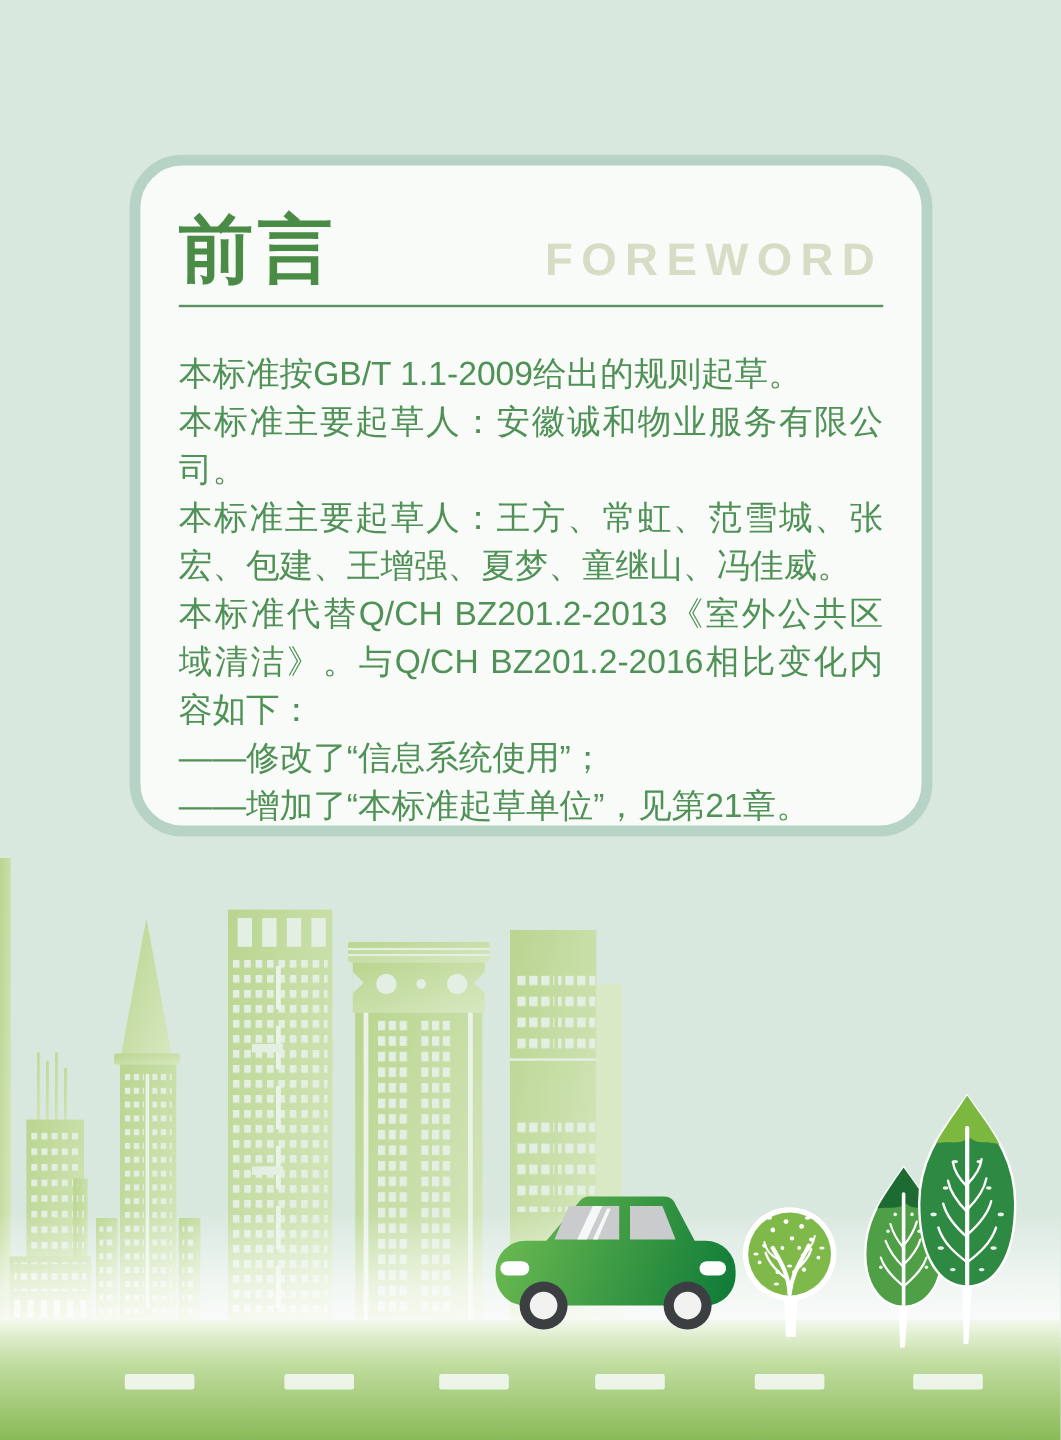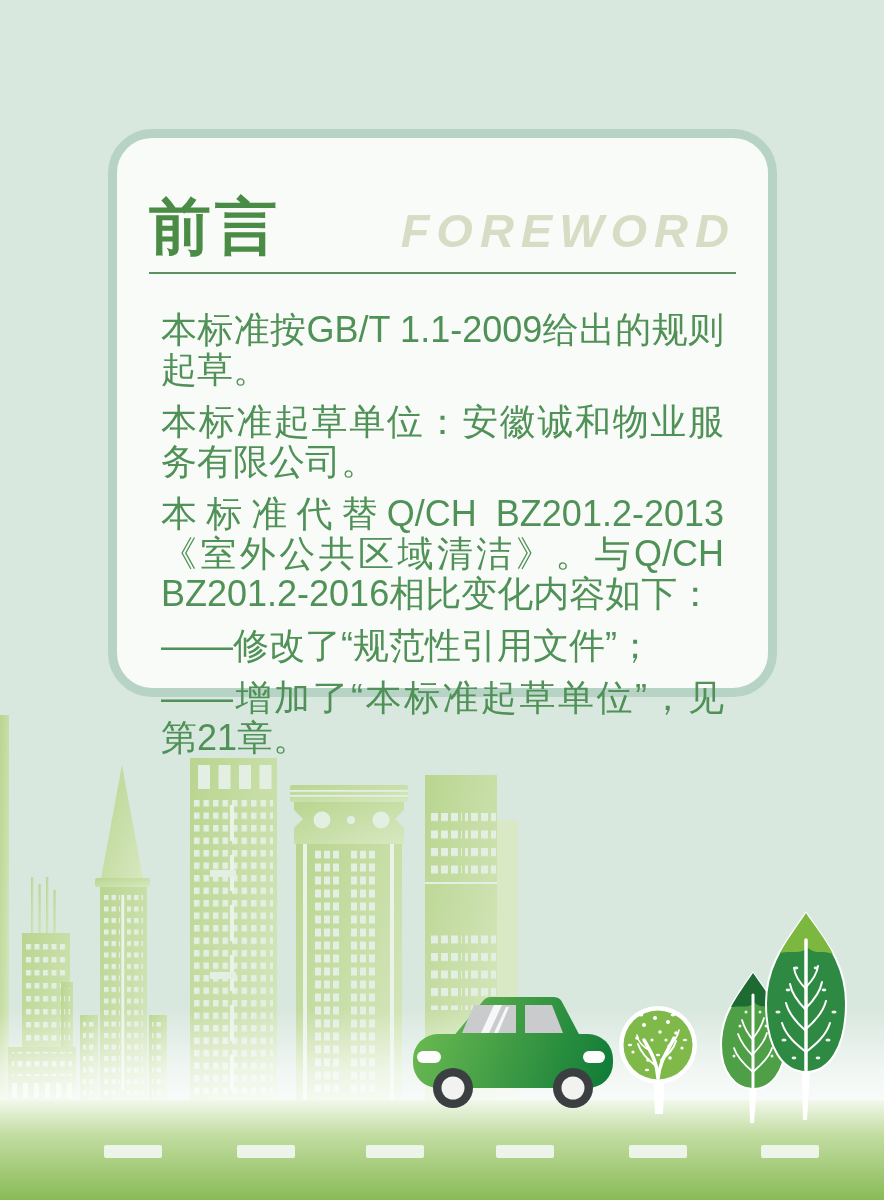--- a/index.html
+++ b/index.html
@@ -8,53 +8,53 @@
     background:#d9e8df;
     font-family:"Liberation Sans","DejaVu Sans",sans-serif;
   }
   
   .card{
     position:absolute;left:108px;top:129px;width:669px;height:568px;
     box-sizing:border-box;border:9px solid #b7d3c5;border-radius:44px;
     background:#f8fbf7;padding:0 32px;
   }
   .title-row{
-    margin-top:58px;display:flex;justify-content:space-between;align-items:flex-end;
+    margin-top:40px;display:flex;justify-content:space-between;align-items:flex-end;
   }
   .title-cn{
     font-size:62px;font-weight:900;color:#4a8c46;letter-spacing:4px;line-height:1;
   }
   .title-en{
-    font-size:47px;font-weight:800;color:#d6ddc4;letter-spacing:7px;line-height:1;
+    font-size:38px;font-weight:800;color:#d6ddc4;letter-spacing:7px;line-height:1;
     padding-bottom:4px;
-    font-style:italic;
   }
   .divider{height:2px;background:#5d9063;margin-top:14px;}
   .body-text{margin-top:36px;color:#4f9156;}
   .body-text p{
-    margin:12px;font-size:36px;line-height:40px;
+    margin:0;font-size:28px;line-height:40px;
     text-align:justify;text-justify:inter-ideograph;
   }
   
   .illustration{position:absolute;left:0;top:700px;width:884px;height:500px;}
 </style>
 </head>
 <body>
 
 <div class="card">
   <div class="title-row">
     <div class="title-cn">前言</div>
     <div class="title-en">FOREWORD</div>
   </div>
   <div class="divider"></div>
   <div class="body-text">
     <p>本标准按GB/T 1.1-2009给出的规则起草。</p>
-    <p>本标准起草单位：安徽诚和物业服务有限公司。</p>
+    <p>本标准主要起草人：安徽诚和物业服务有限公司。</p>
+    <p>本标准主要起草人：王方、常虹、范雪城、张宏、包建、王增强、夏梦、童继山、冯佳威。</p>
     <p>本标准代替Q/CH BZ201.2-2013《室外公共区域清洁》。与Q/CH BZ201.2-2016相比变化内容如下：</p>
-    <p>——修改了“规范性引用文件”；</p>
+    <p>——修改了“信息系统使用”；</p>
     <p>——增加了“本标准起草单位”，见第21章。</p>
   </div>
 </div>
 
 <svg class="illustration" viewBox="0 0 884 500" aria-hidden="true">
   <defs>
     <linearGradient id="gBldg" x1="0" y1="0" x2="1" y2="1">
       <stop offset="0" stop-color="#b9d58f"></stop>
         <stop offset="1" stop-color="#d7e8c1"></stop>
     </linearGradient>

